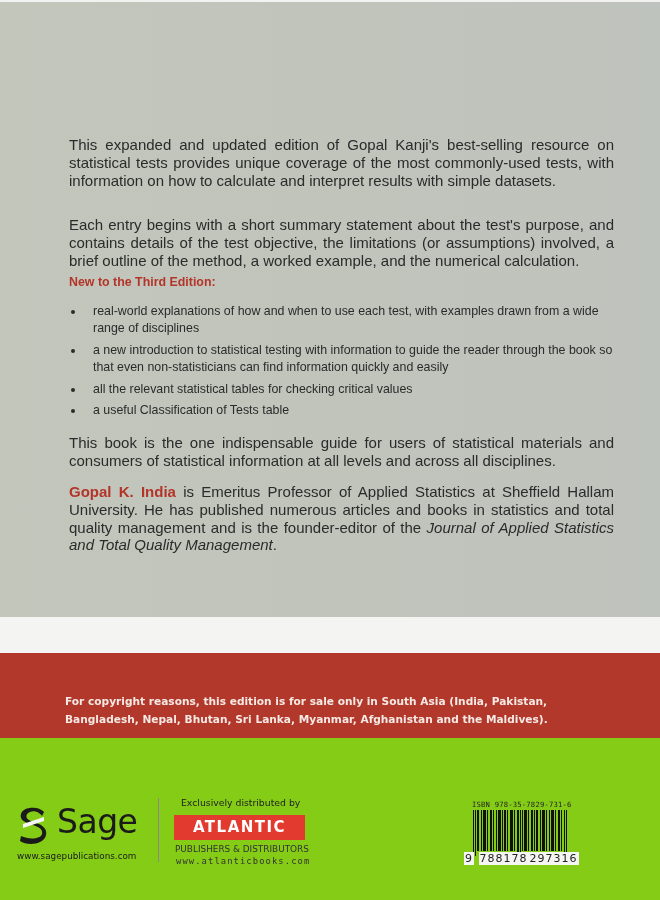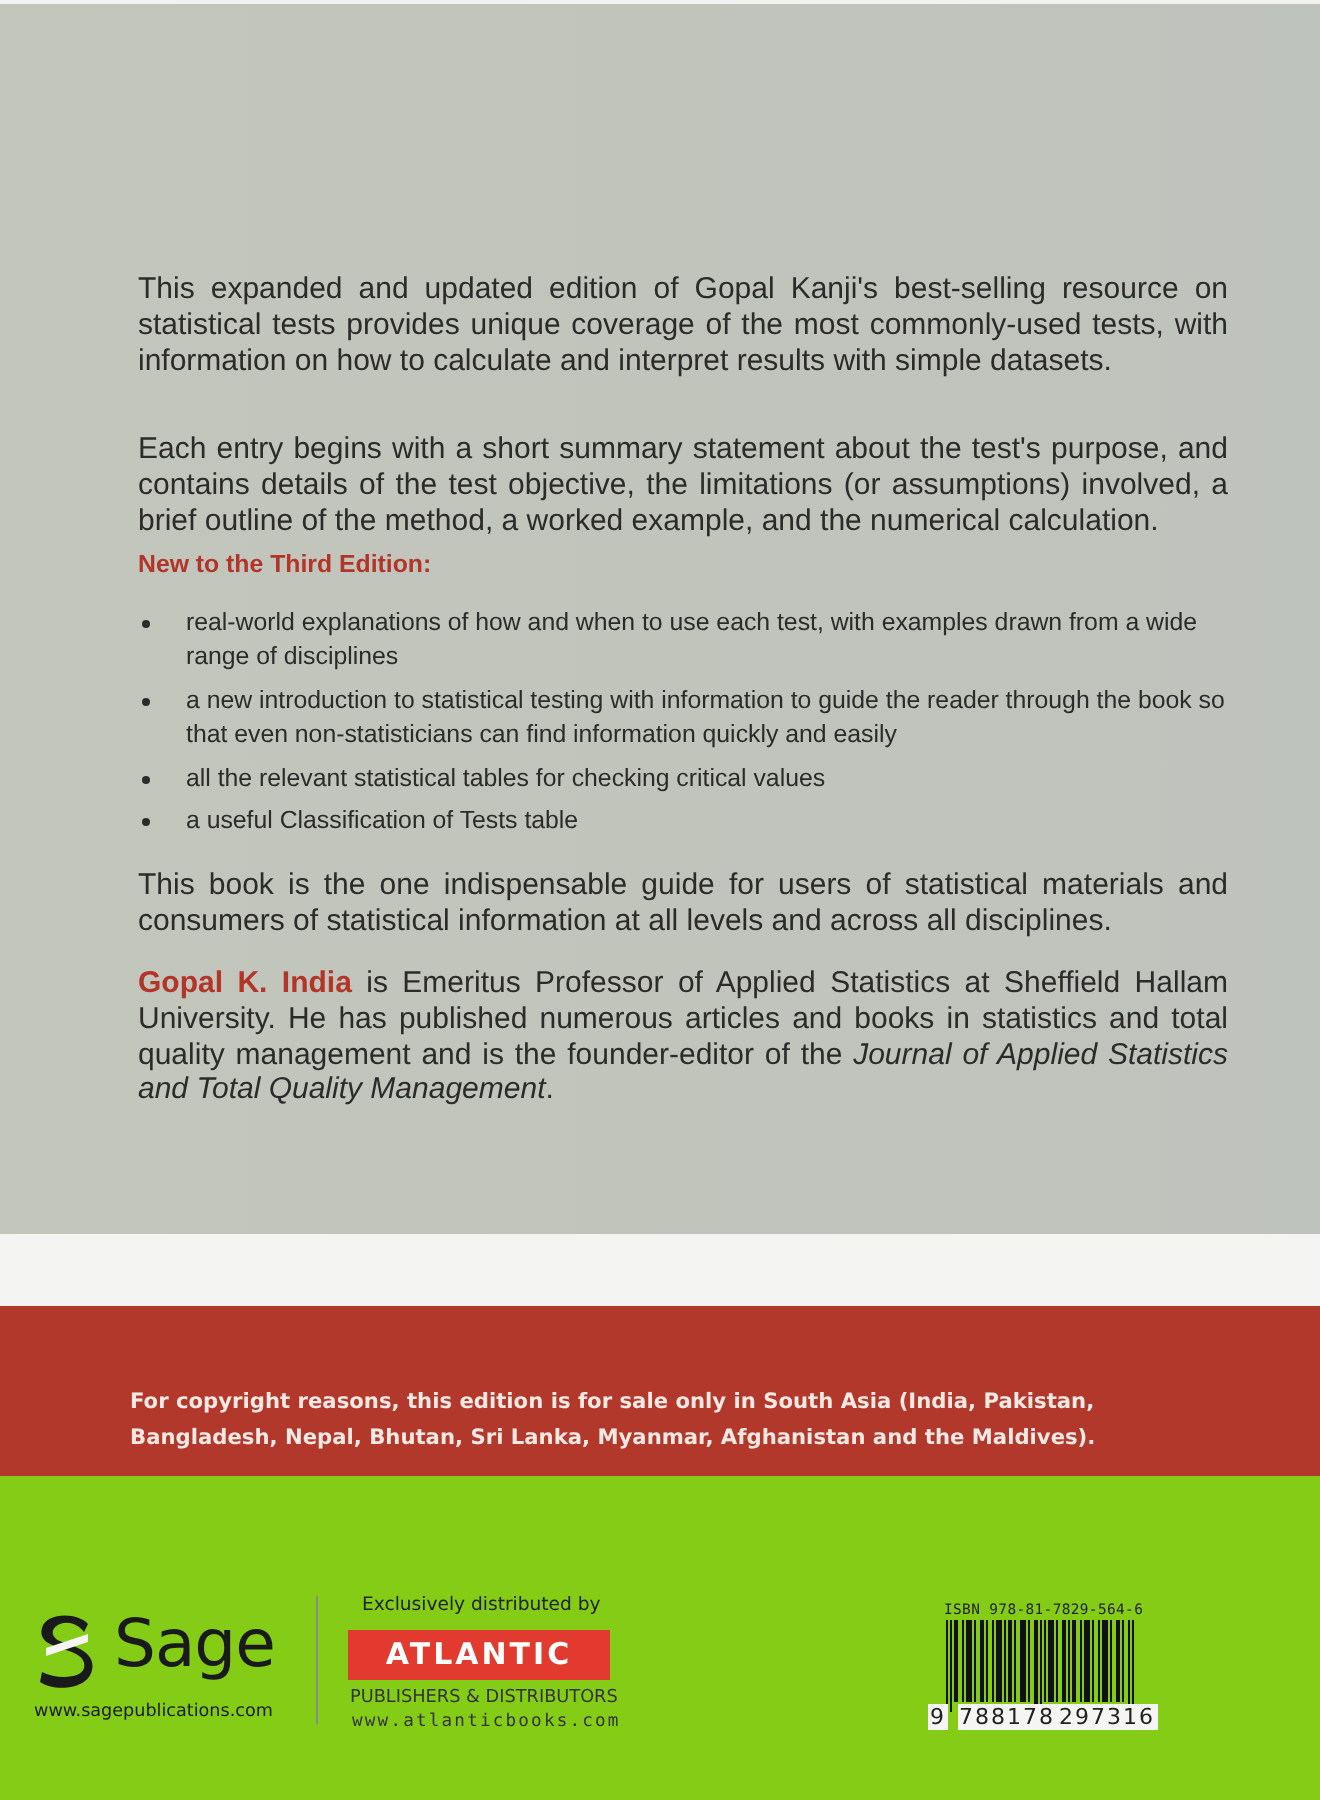--- a/index.html
+++ b/index.html
@@ -142,21 +142,21 @@
   <div class="sage-url">www.sagepublications.com</div>
 
   <div class="divider"></div>
 
   <div class="excl">Exclusively distributed by</div>
   <div class="atlantic-box">ATLANTIC</div>
   <div class="atl-pub">PUBLISHERS &amp; DISTRIBUTORS</div>
   <div class="atl-url">www.atlanticbooks.com</div>
 
   <div class="barcode-wrap">
-    <div class="isbn-text">ISBN 978-81-7829-564-6</div>
+    <div class="isbn-text">ISBN 978-35-7829-731-6</div>
     <svg class="bars" viewBox="0 0 95 46" preserveAspectRatio="none">
       <g fill="#111">
         <rect x="0" y="0" width="1" height="46"></rect>
           <rect x="2" y="0" width="1" height="46"></rect>
         <rect x="4" y="0" width="2" height="41"></rect>
           <rect x="8" y="0" width="1" height="41"></rect>
         <rect x="10" y="0" width="3" height="41"></rect>
           <rect x="14" y="0" width="1" height="41"></rect>
         <rect x="17" y="0" width="2" height="41"></rect>
           <rect x="20" y="0" width="1" height="41"></rect>

